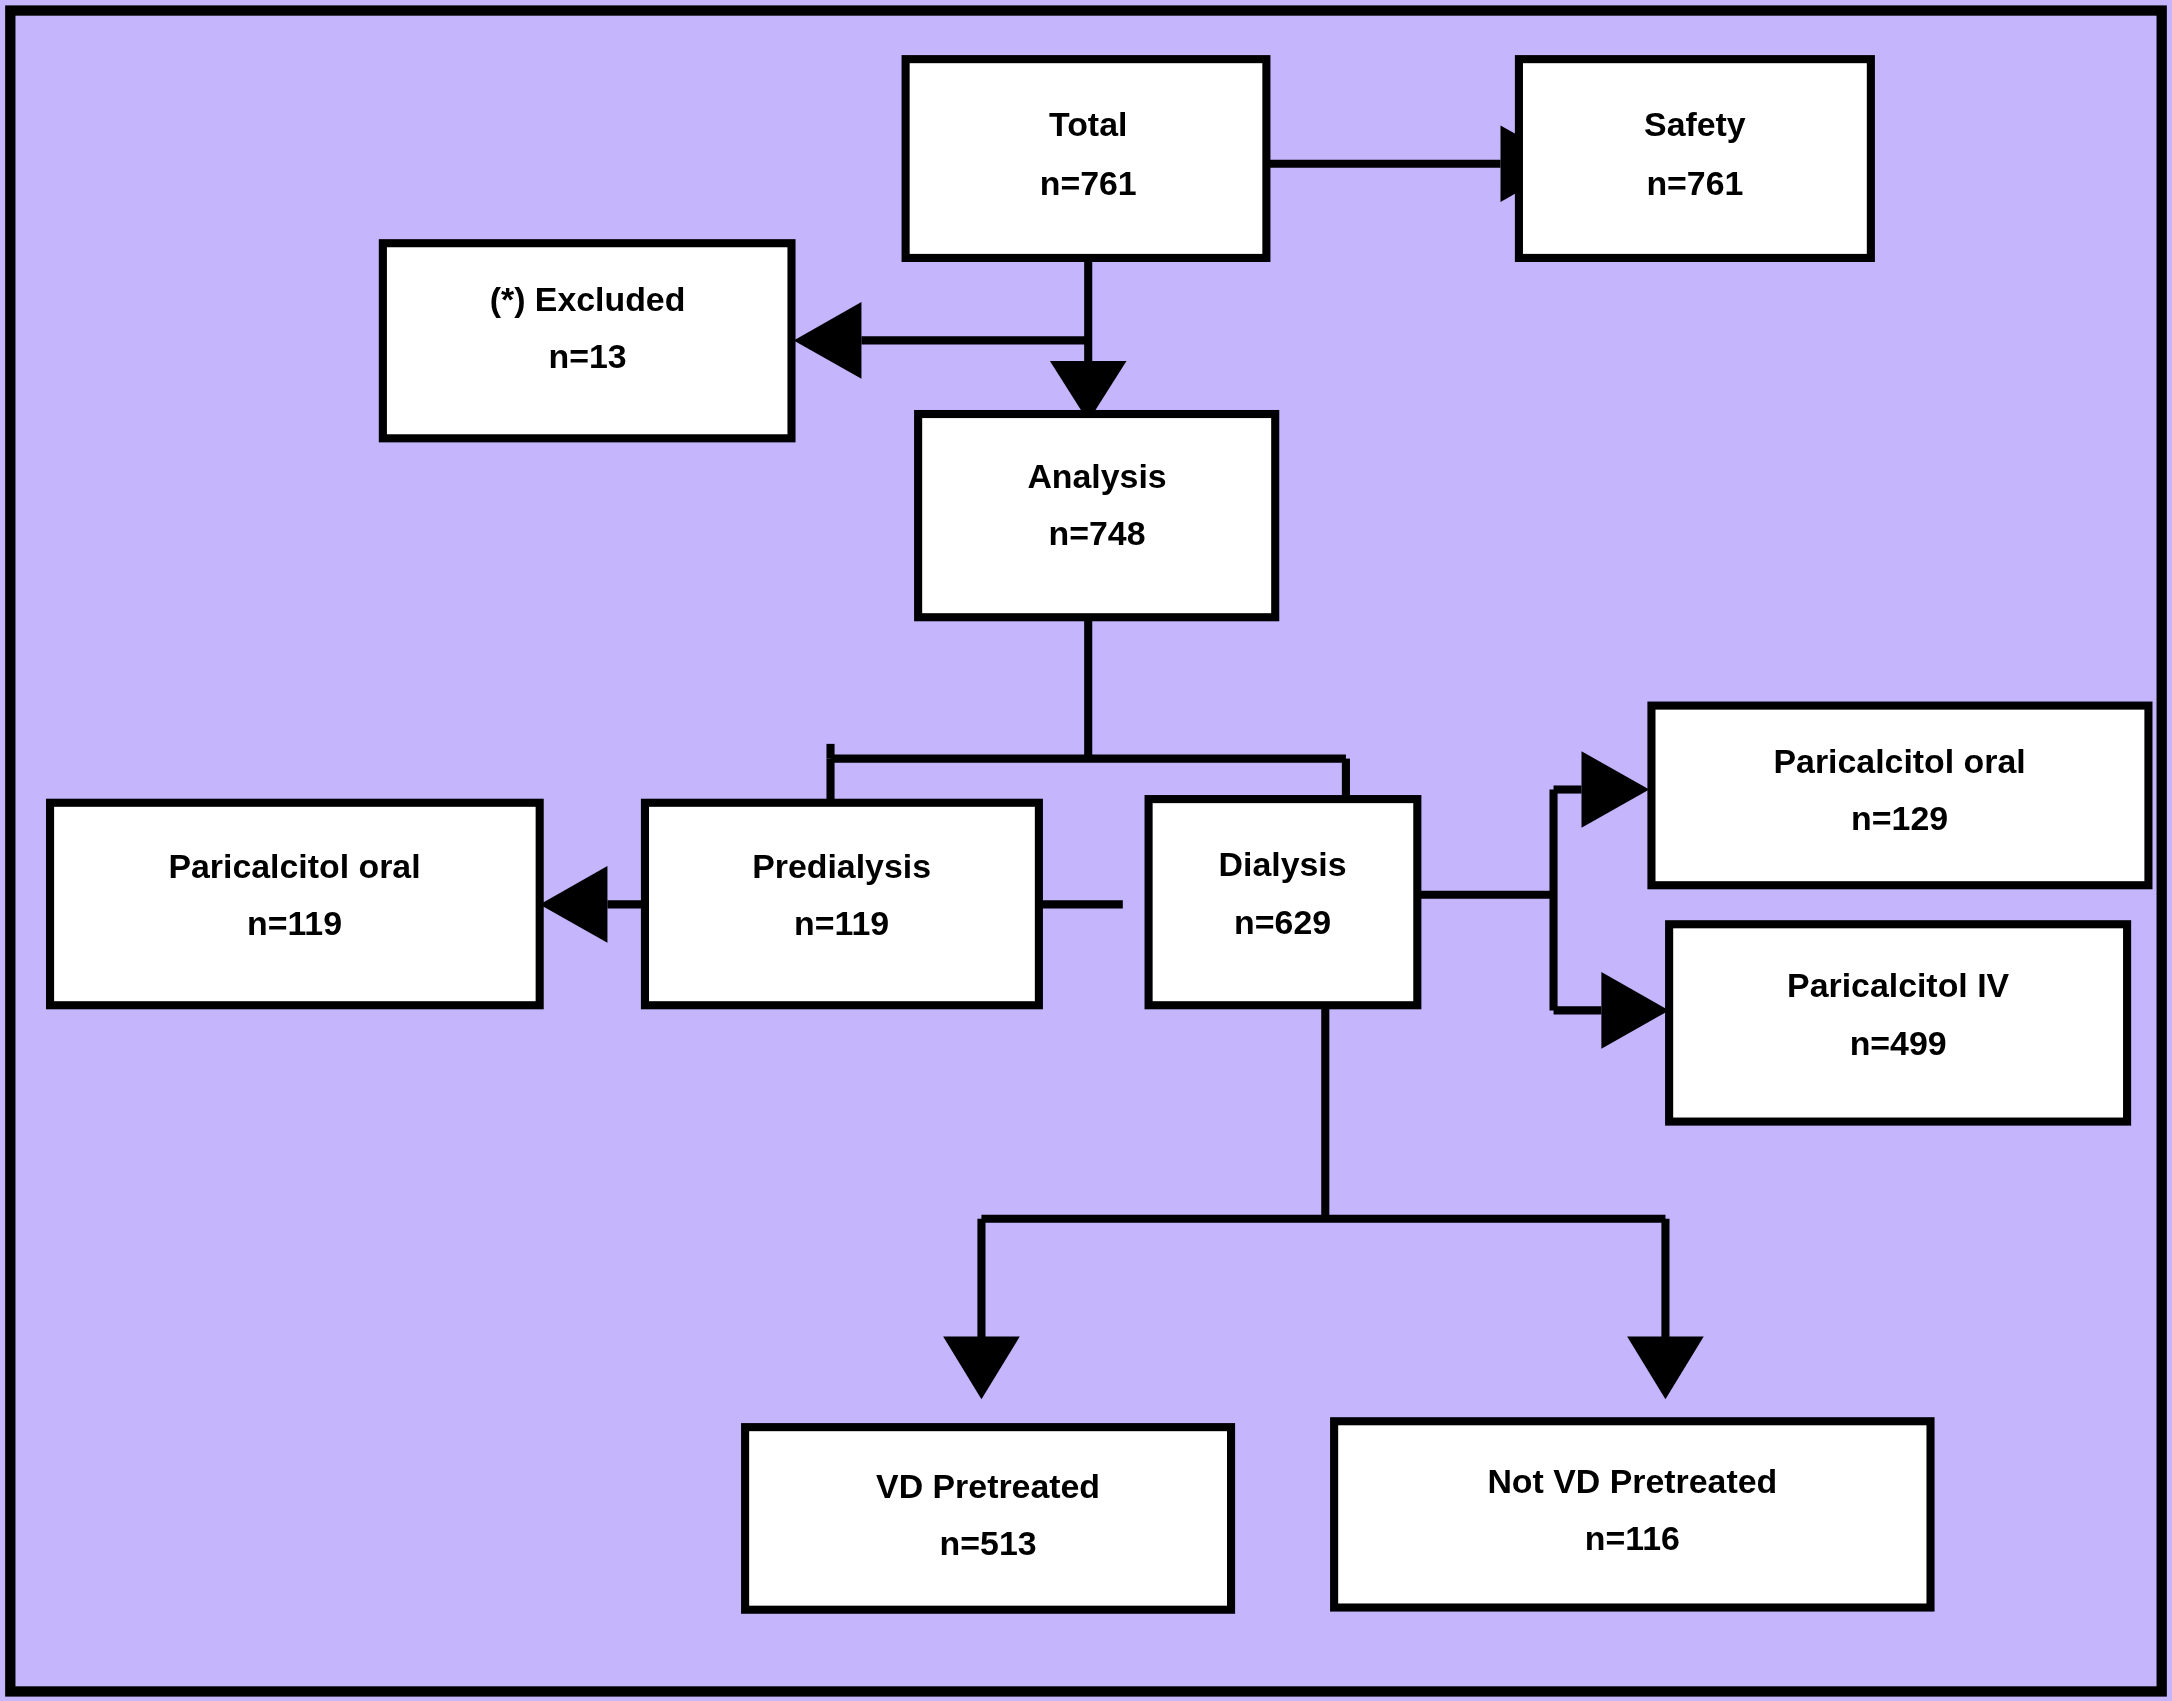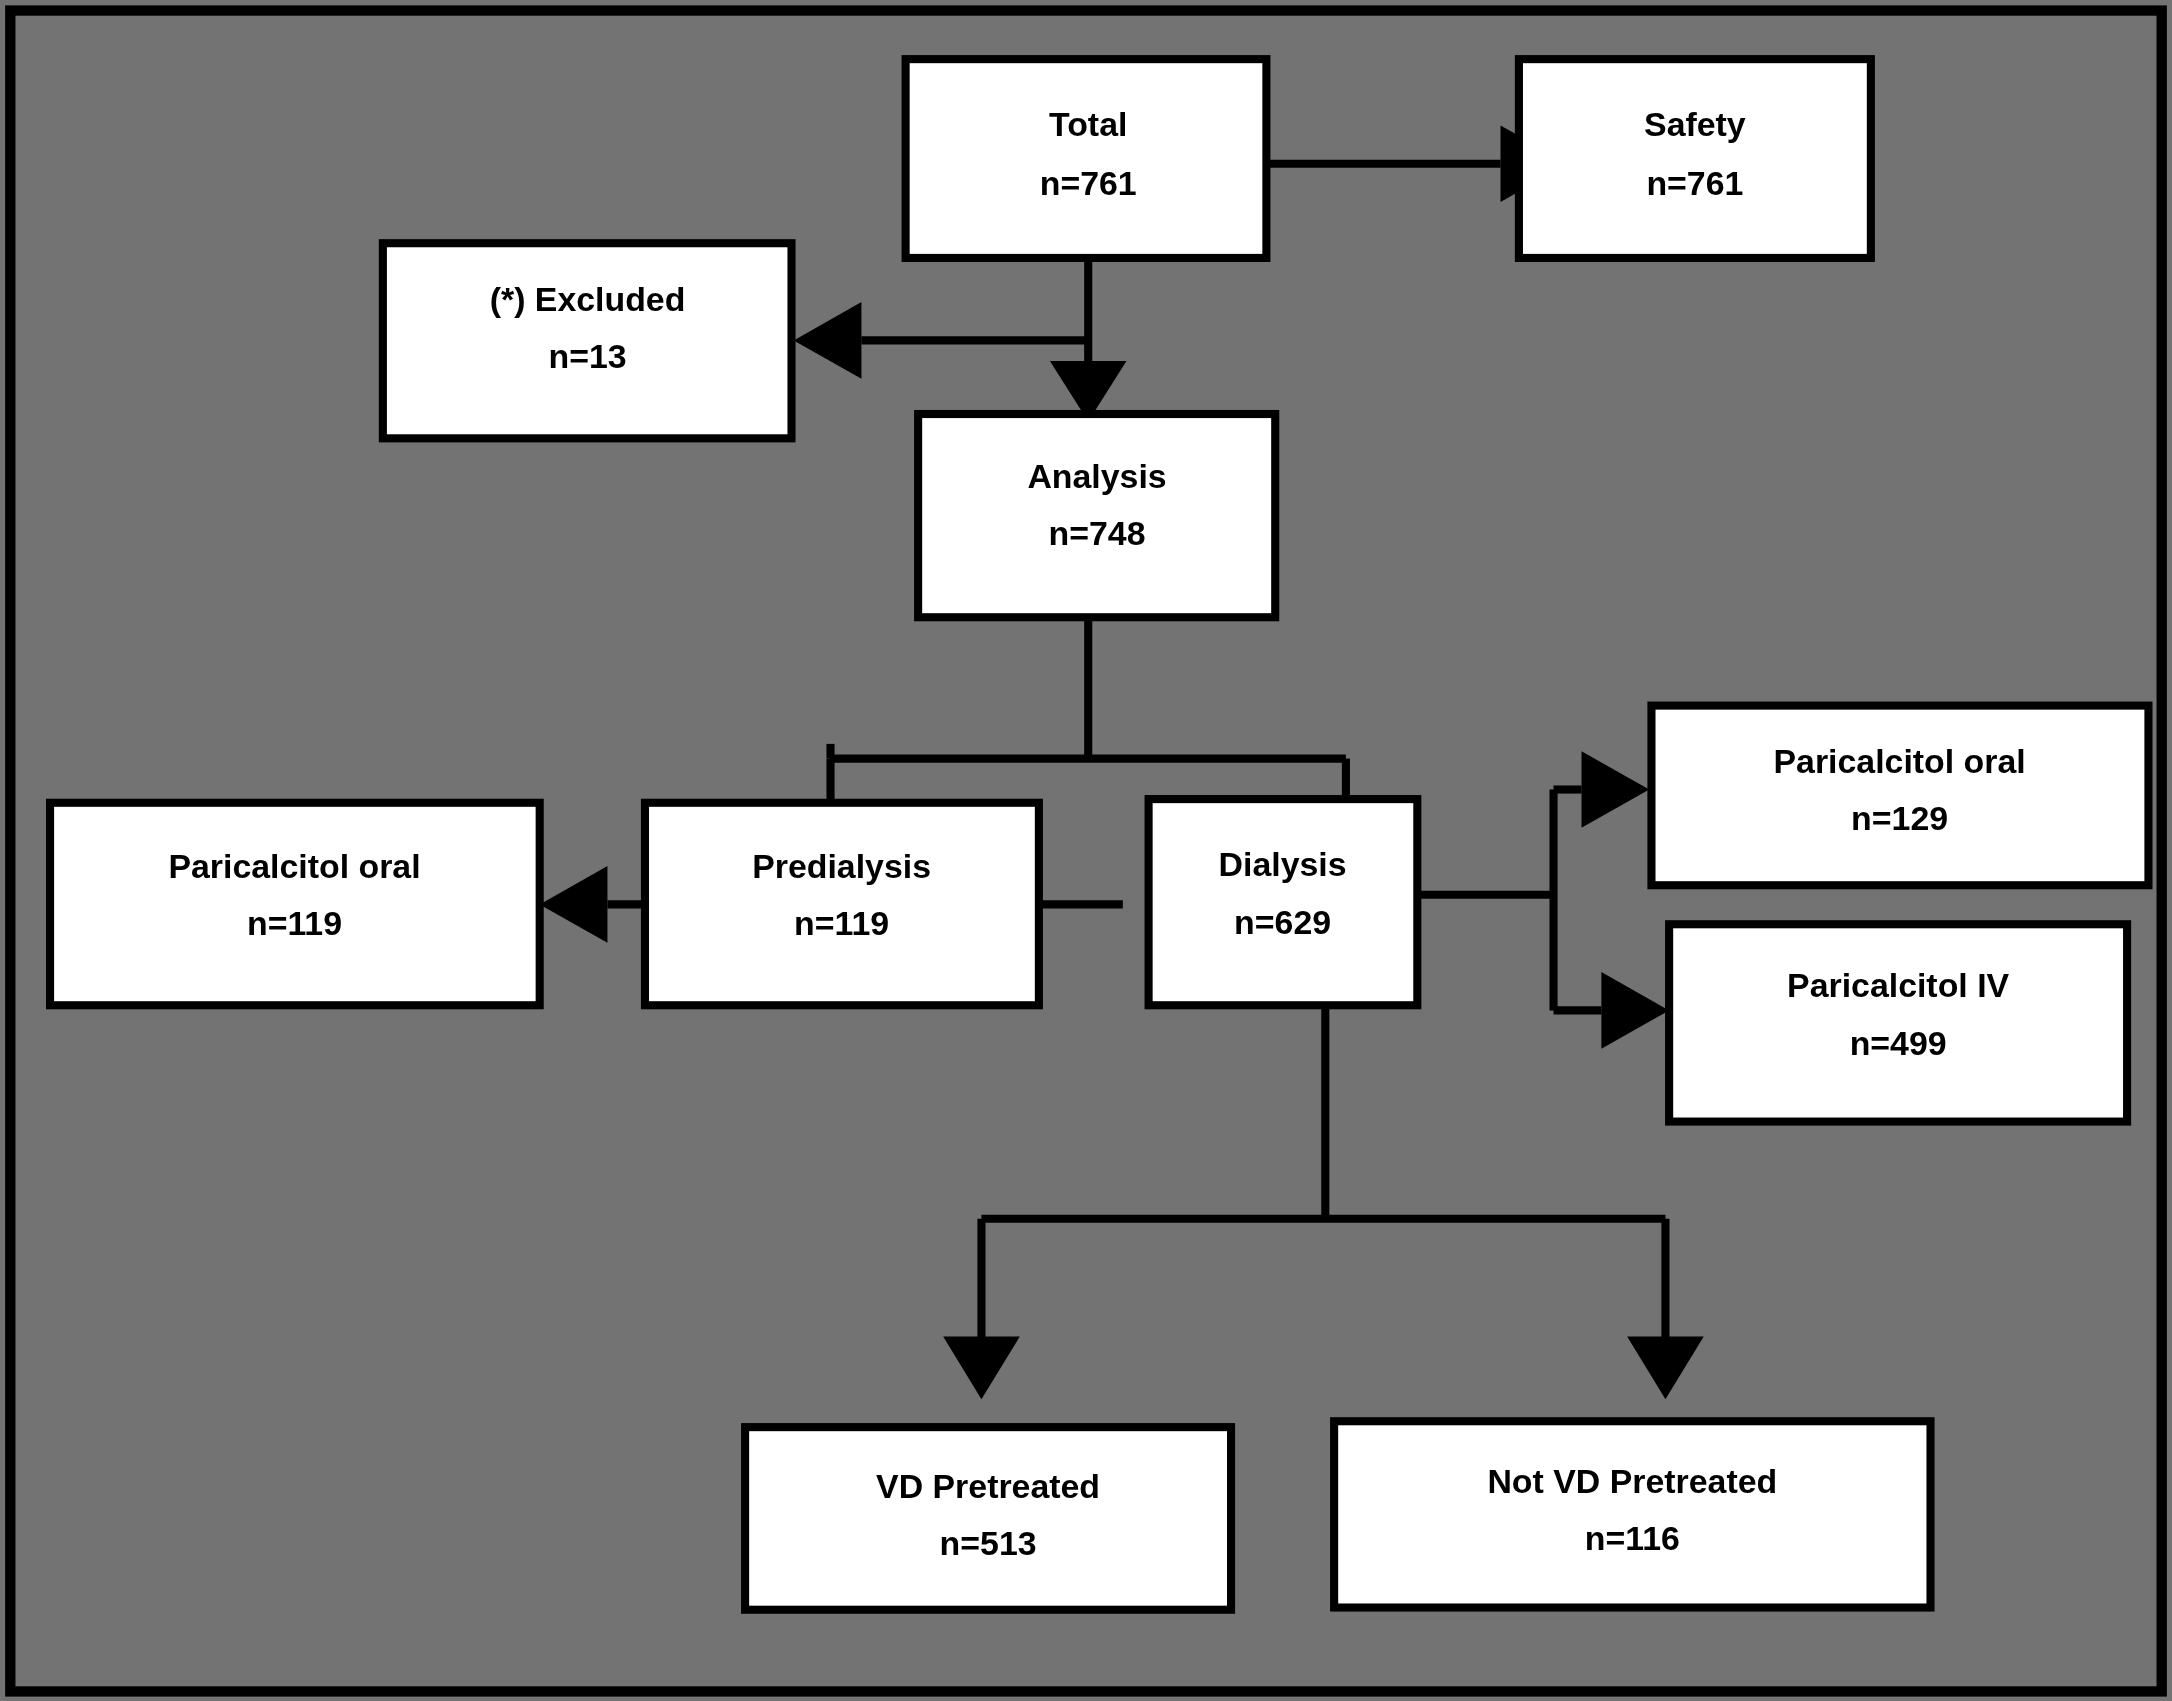--- a/index.html
+++ b/index.html
@@ -4,21 +4,21 @@
 <style>
   html, body {
     margin: 0;
     padding: 0;
     background: #ffffff;
   }
   #figure-root {
     position: relative;
     width: 2172px;
     height: 1702px;
-    background: #737373;
+    background: #c4b5fd;
     font-family: "Liberation Sans", sans-serif;
   }
   #flow-svg {
     display: block;
     width: 2172px;
     height: 1702px;
   }
   .node-rect {
     fill: #ffffff;
     stroke: #000000;

